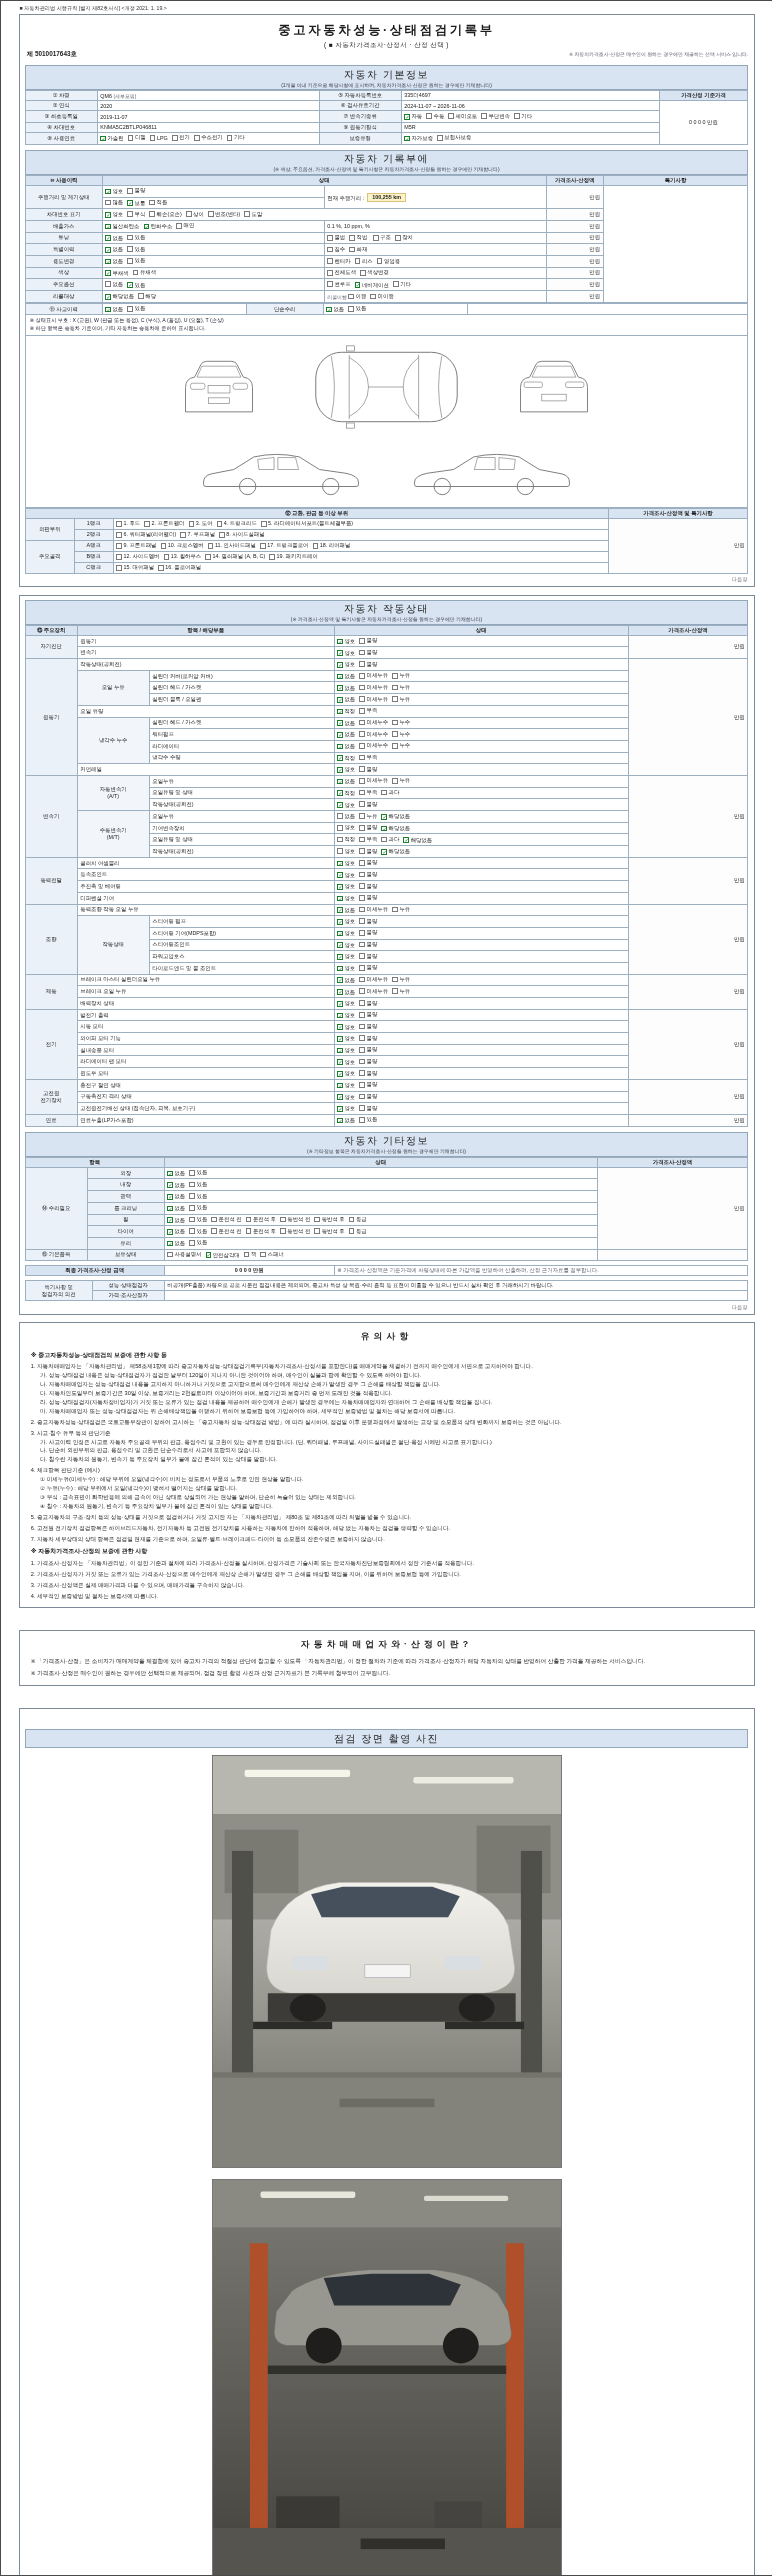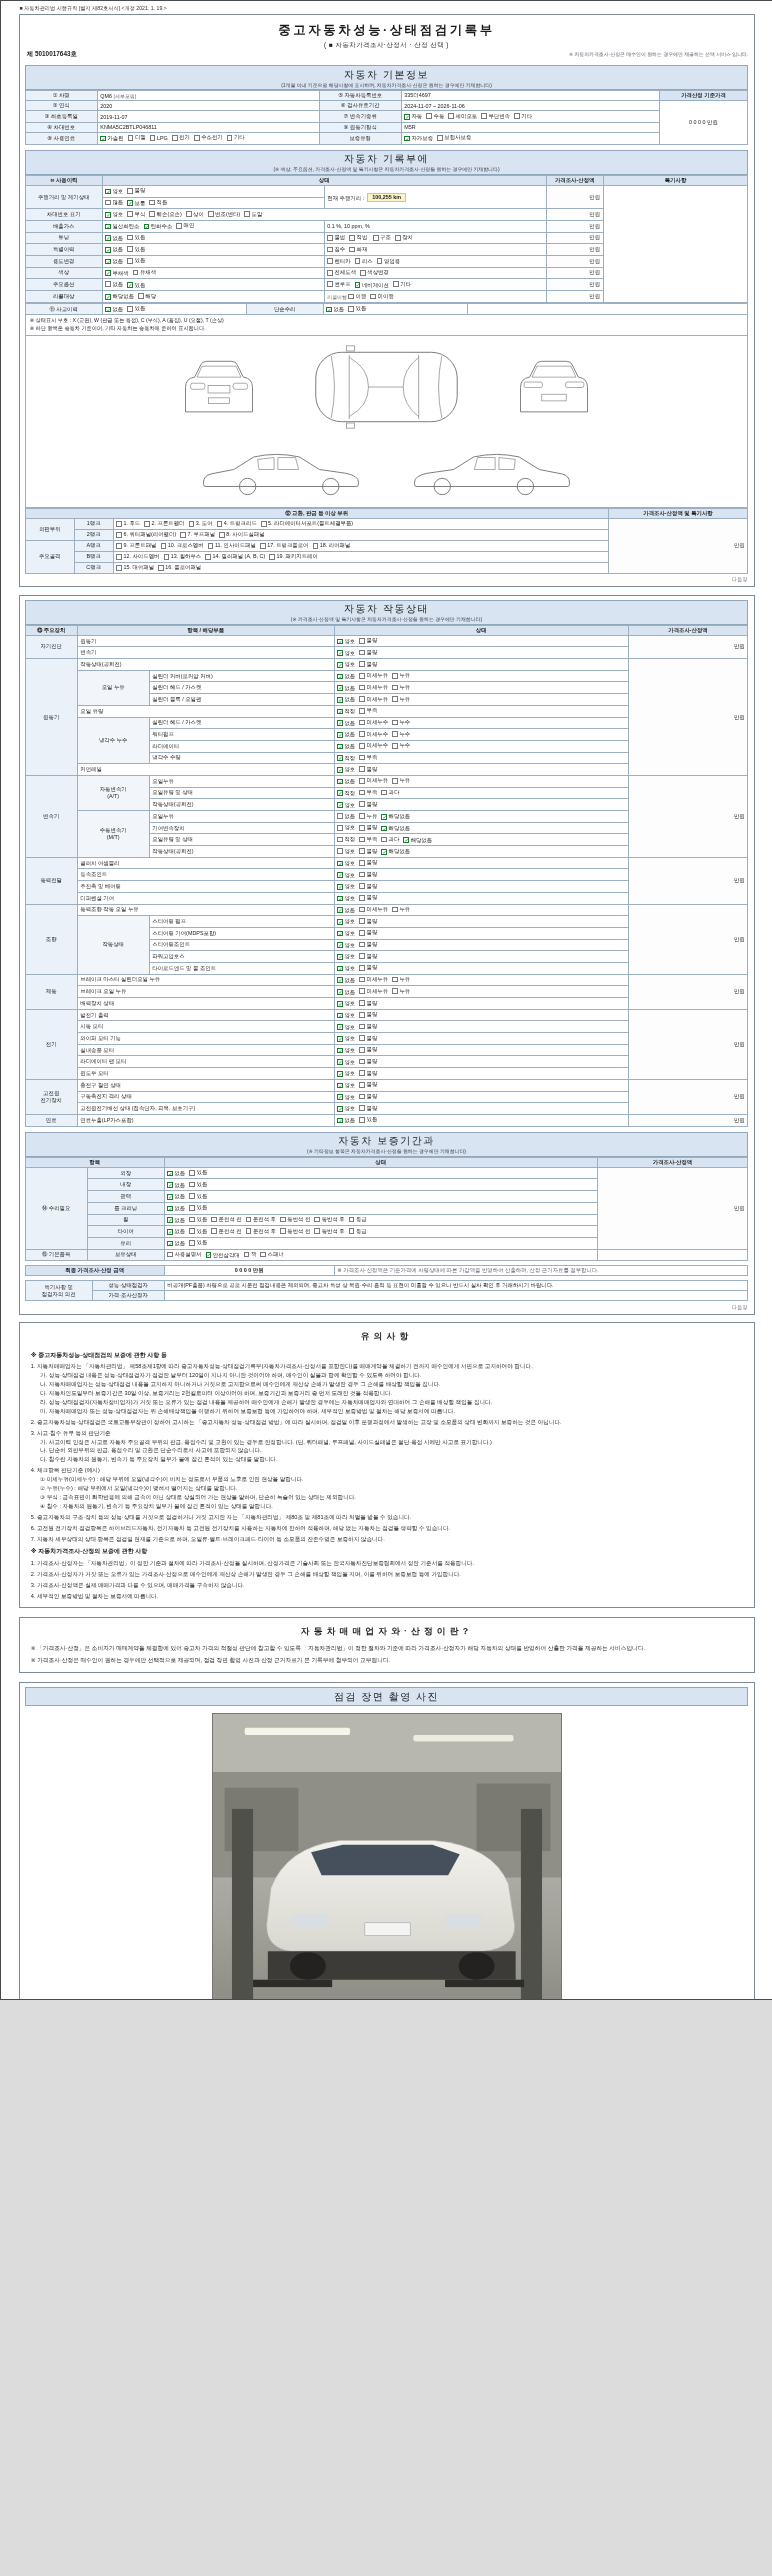--- a/index.html
+++ b/index.html
@@ -1,17 +1,17 @@
 <!DOCTYPE html>
 <html style="font-size:8.2px"><head>
 <meta charset="utf-8">
 <style>
 *{margin:0;padding:0;box-sizing:border-box}
 body{background:#dcdcdc;font-family:"Liberation Sans","DejaVu Sans",sans-serif;color:#1c1c1c}
-.page{width:773px;height:2000px;margin:0 auto;background:#ffffff;border:1px solid #4a4a4a;overflow:hidden;padding:2.1px 17.5px}
+.page{width:773px;height:2576px;margin:0 auto;background:#ffffff;border:1px solid #4a4a4a;overflow:hidden;padding:2.1px 17.5px}
 .formref{font-size:5.2px;color:#333;margin:2.1px 1px 2.1px}
 .bigbox{border:1px solid #7d8a98;background:#fff;margin-bottom:7.2px;padding:4.1px 5.2px 3.1px}
 .dochead{position:relative;text-align:center;padding:3.1px 0 3.1px}
 .docno{position:absolute;left:2.1px;bottom:1px;font-size:6.4px;font-weight:bold}
 .doctitle{font-size:12.4px;font-weight:bold;letter-spacing:2.6px}
 .docsub{font-size:6.4px;margin-top:1.5px;letter-spacing:0.5px}
 .docnote{text-align:right;font-size:4.9px;color:#556;margin-top:1px}
 .secbar{background:#d8e4f1;border:0.5px solid #93a7bb;text-align:center;padding:1.5px 2.1px;margin-top:5.2px}
 .secbar .st{font-weight:normal;font-size:10px;letter-spacing:1.5px}
 .secbar .sn{display:block;font-size:4.9px;color:#334}
@@ -32,21 +32,21 @@
 .legend{font-size:5.2px;color:#223;border:0.5px solid #9db0c2;border-top:none;padding:2.1px 4.1px;line-height:1.5}
 .diagrams{border:0.5px solid #9db0c2;border-top:none;padding:6.2px 3.1px;display:flex;flex-direction:column;gap:5.2px;align-items:center;background:#fff}
 .diagrow{display:flex;justify-content:center;align-items:center;gap:41px}
 .car-svg{display:block}
 .devcell{background:#eaf1f8;text-align:center;white-space:pre-line}
 .subcell{background:#f2f6fb;text-align:center;white-space:pre-line}
 .itemcell{background:#fff}
 .statecell{background:#fff}
 .pricecell{text-align:right;background:#fdfdfd}
 .remtitle{white-space:pre-line}
-.noticebox{border:1px solid #7d8a98;background:#fff;margin-bottom:9px;padding:6.2px 11.3px 7.2px}
+.noticebox{border:1px solid #7d8a98;background:#fff;margin-bottom:22px;padding:6.2px 11.3px 7.2px}
 .notice-title{text-align:center;font-weight:bold;font-size:8.8px;letter-spacing:4.1px;padding:1px 0 4.1px}
 .nsub{font-weight:bold;font-size:6px;margin-top:4.1px}
 .np{font-size:5.6px;line-height:1.5;color:#222}
 .np.ind0{margin:2.6px 0 0}
 .np.ind1{margin:0.5px 0 0 9.3px}
 .defp{font-size:5.7px;line-height:1.6;margin-top:2.6px}
 .photoswrap{display:flex;flex-direction:column;align-items:center}
 .photo{width:350px;margin:6.2px auto 5.2px;border:0.5px solid #777;background:#888}
 .photo svg{display:block;width:100%;height:auto}
 .signbox{border:1px solid #7d8a98;padding:4.1px 5.2px 7.2px;margin-bottom:4.1px}
@@ -1054,21 +1054,21 @@
               </span><span class="cb">
                 <span class="cbbox"></span>
                 <span class="cbt">있음</span>
               </span></td>
             <td class="pricecell" rowspan="1">만원</td>
           </tr>
         </tbody>
     </table>
 
     <div class="secbar">
-      <span class="st">자동차 보증기간과</span>
+      <span class="st">자동차 기타정보</span>
       <span class="sn">(※ 기타정보 항목은 자동차가격조사·산정을 원하는 경우에만 기재합니다)</span>
     </div>
     <table class="t">
       <colgroup>
           <col style="width:62px">
           <col style="width:77px">
           <col style="width:433px">
           <col>
         </colgroup>
       <tbody>
@@ -1270,21 +1270,21 @@
       </div>
   </div>
 
   <div class="noticebox">
     <div class="notice-title">자동차매매업자와·산정이란?</div>
     <div class="defp">※ 「가격조사·산정」은 소비자가 매매계약을 체결함에 있어 중고차 가격의 적절성 판단에 참고할 수 있도록 「자동차관리법」이 정한 절차와 기준에 따라 가격조사·산정자가 해당 자동차의 상태를 반영하여 산출한 가격을 제공하는 서비스입니다.</div>
     <div class="defp">※ 가격조사·산정은 매수인이 원하는 경우에만 선택적으로 제공되며, 점검 장면 촬영 사진과 산정 근거자료가 본 기록부에 첨부되어 교부됩니다.</div>
   </div>
 
   <div class="bigbox">
-    <div class="secbar" style="margin-top:0">
+    <div class="secbar" style="margin-top:16px">
       <span class="st">점검 장면 촬영 사진</span>
     </div>
     <div class="photoswrap">
       <div class="photo">
         <svg viewBox="0 0 660 780" role="img">
           <defs>
             <linearGradient id="g1" x1="0" y1="0" x2="0" y2="1">
               <stop offset="0" stop-color="#cbcac4"></stop>
                 <stop offset="0.5" stop-color="#a3a29b"></stop>
                 <stop offset="1" stop-color="#6e6d66"></stop>

